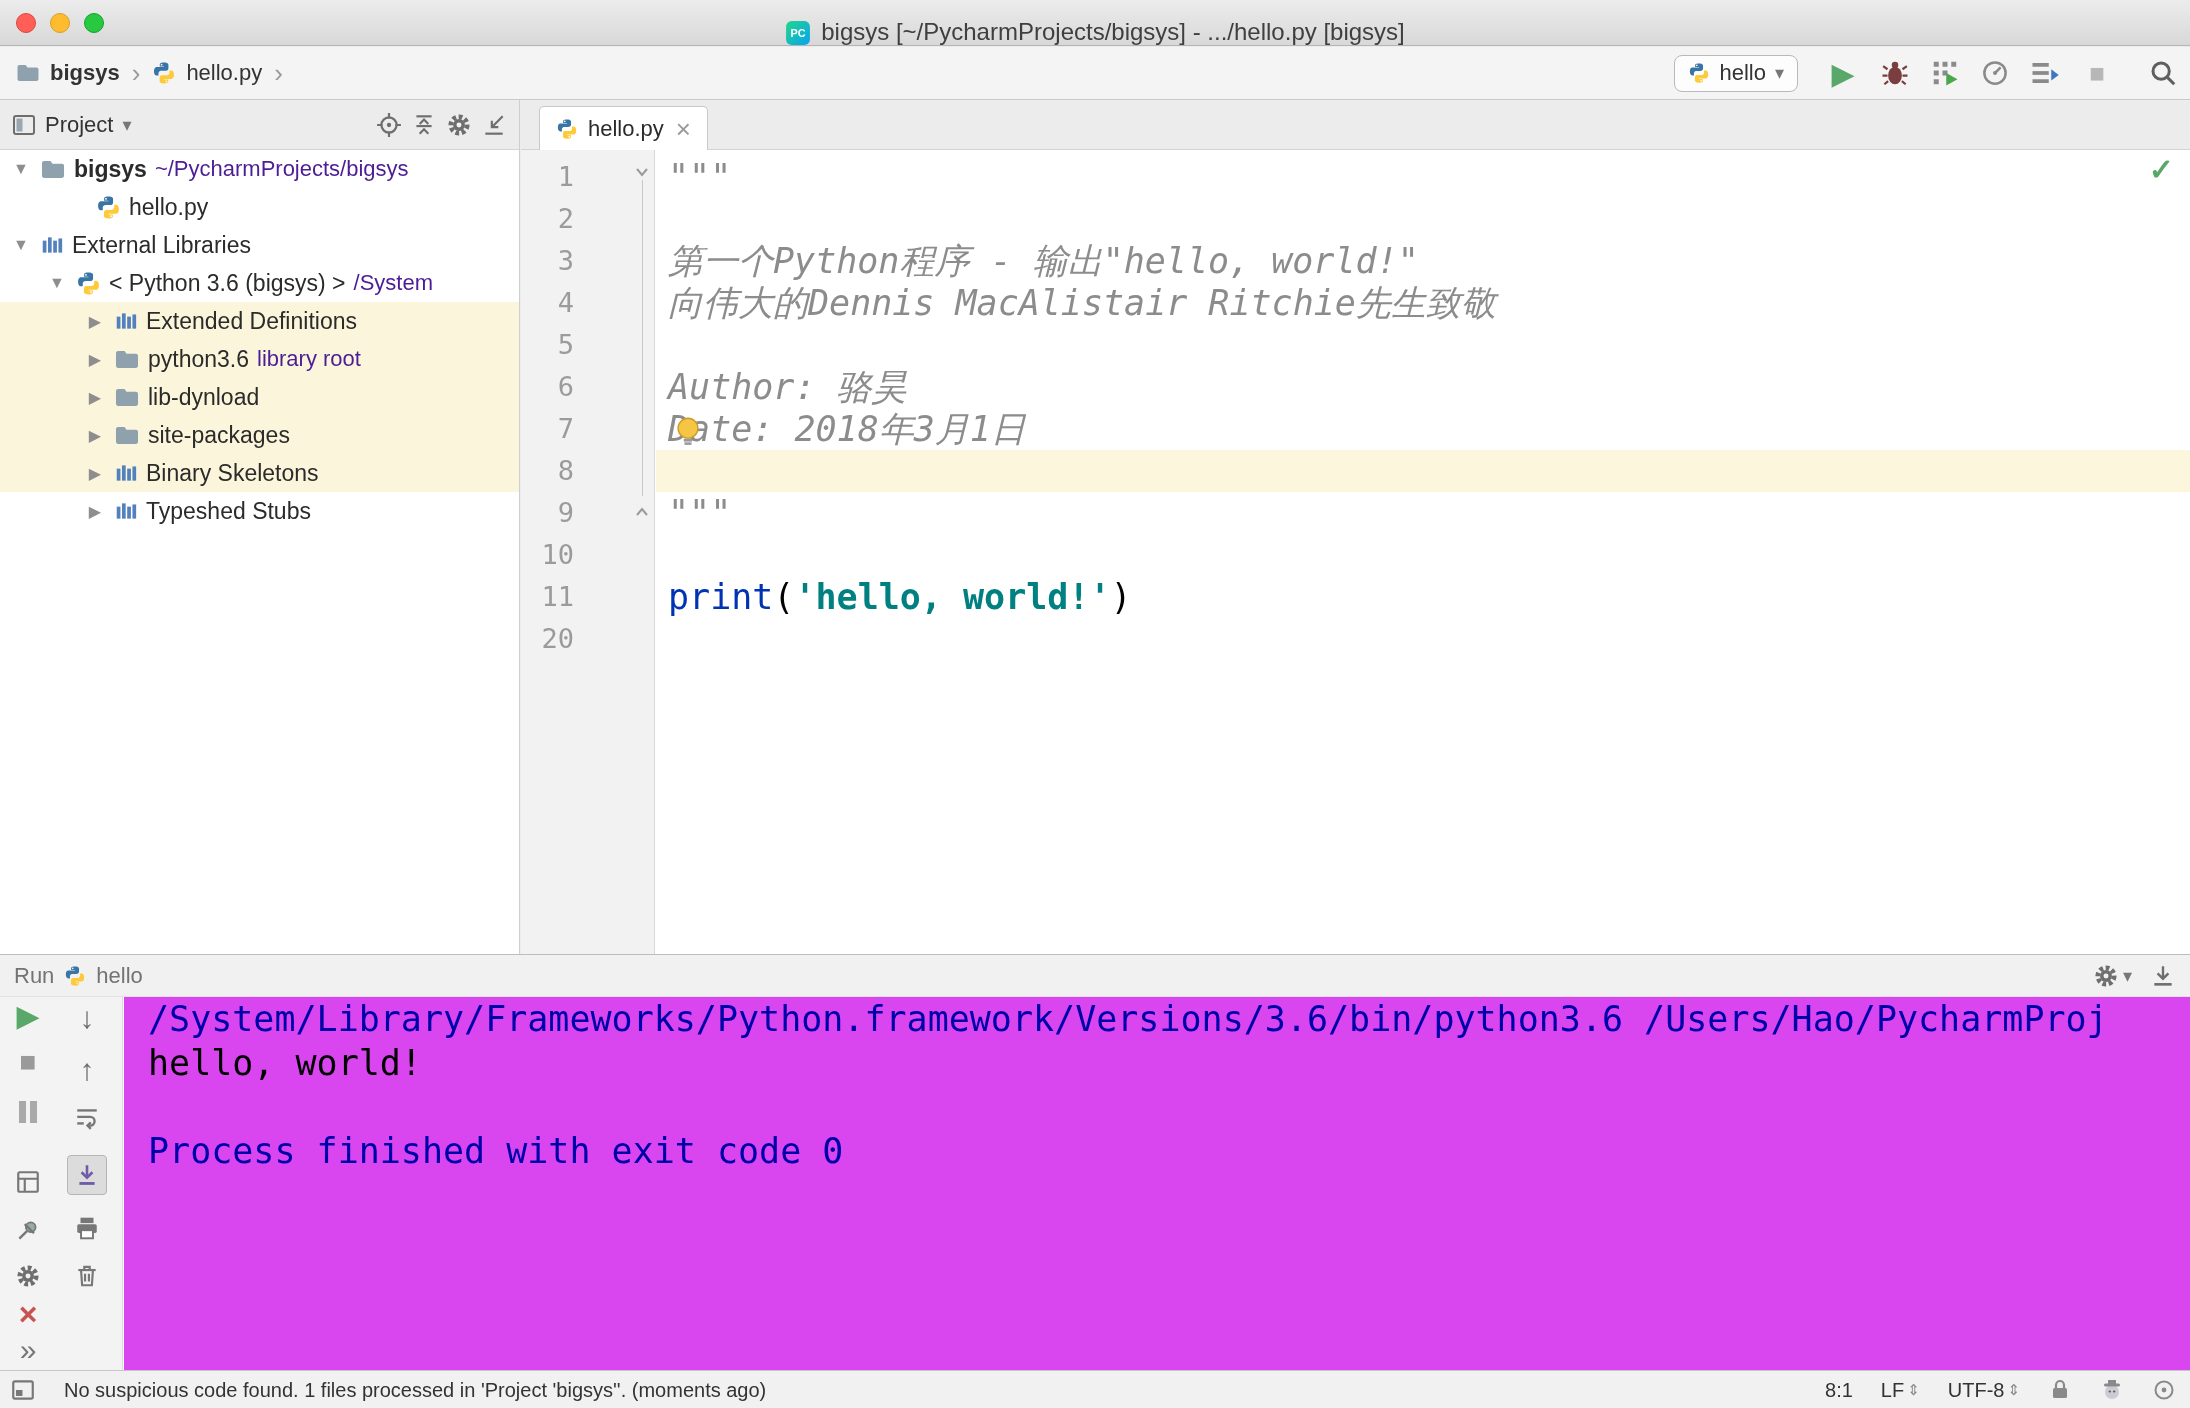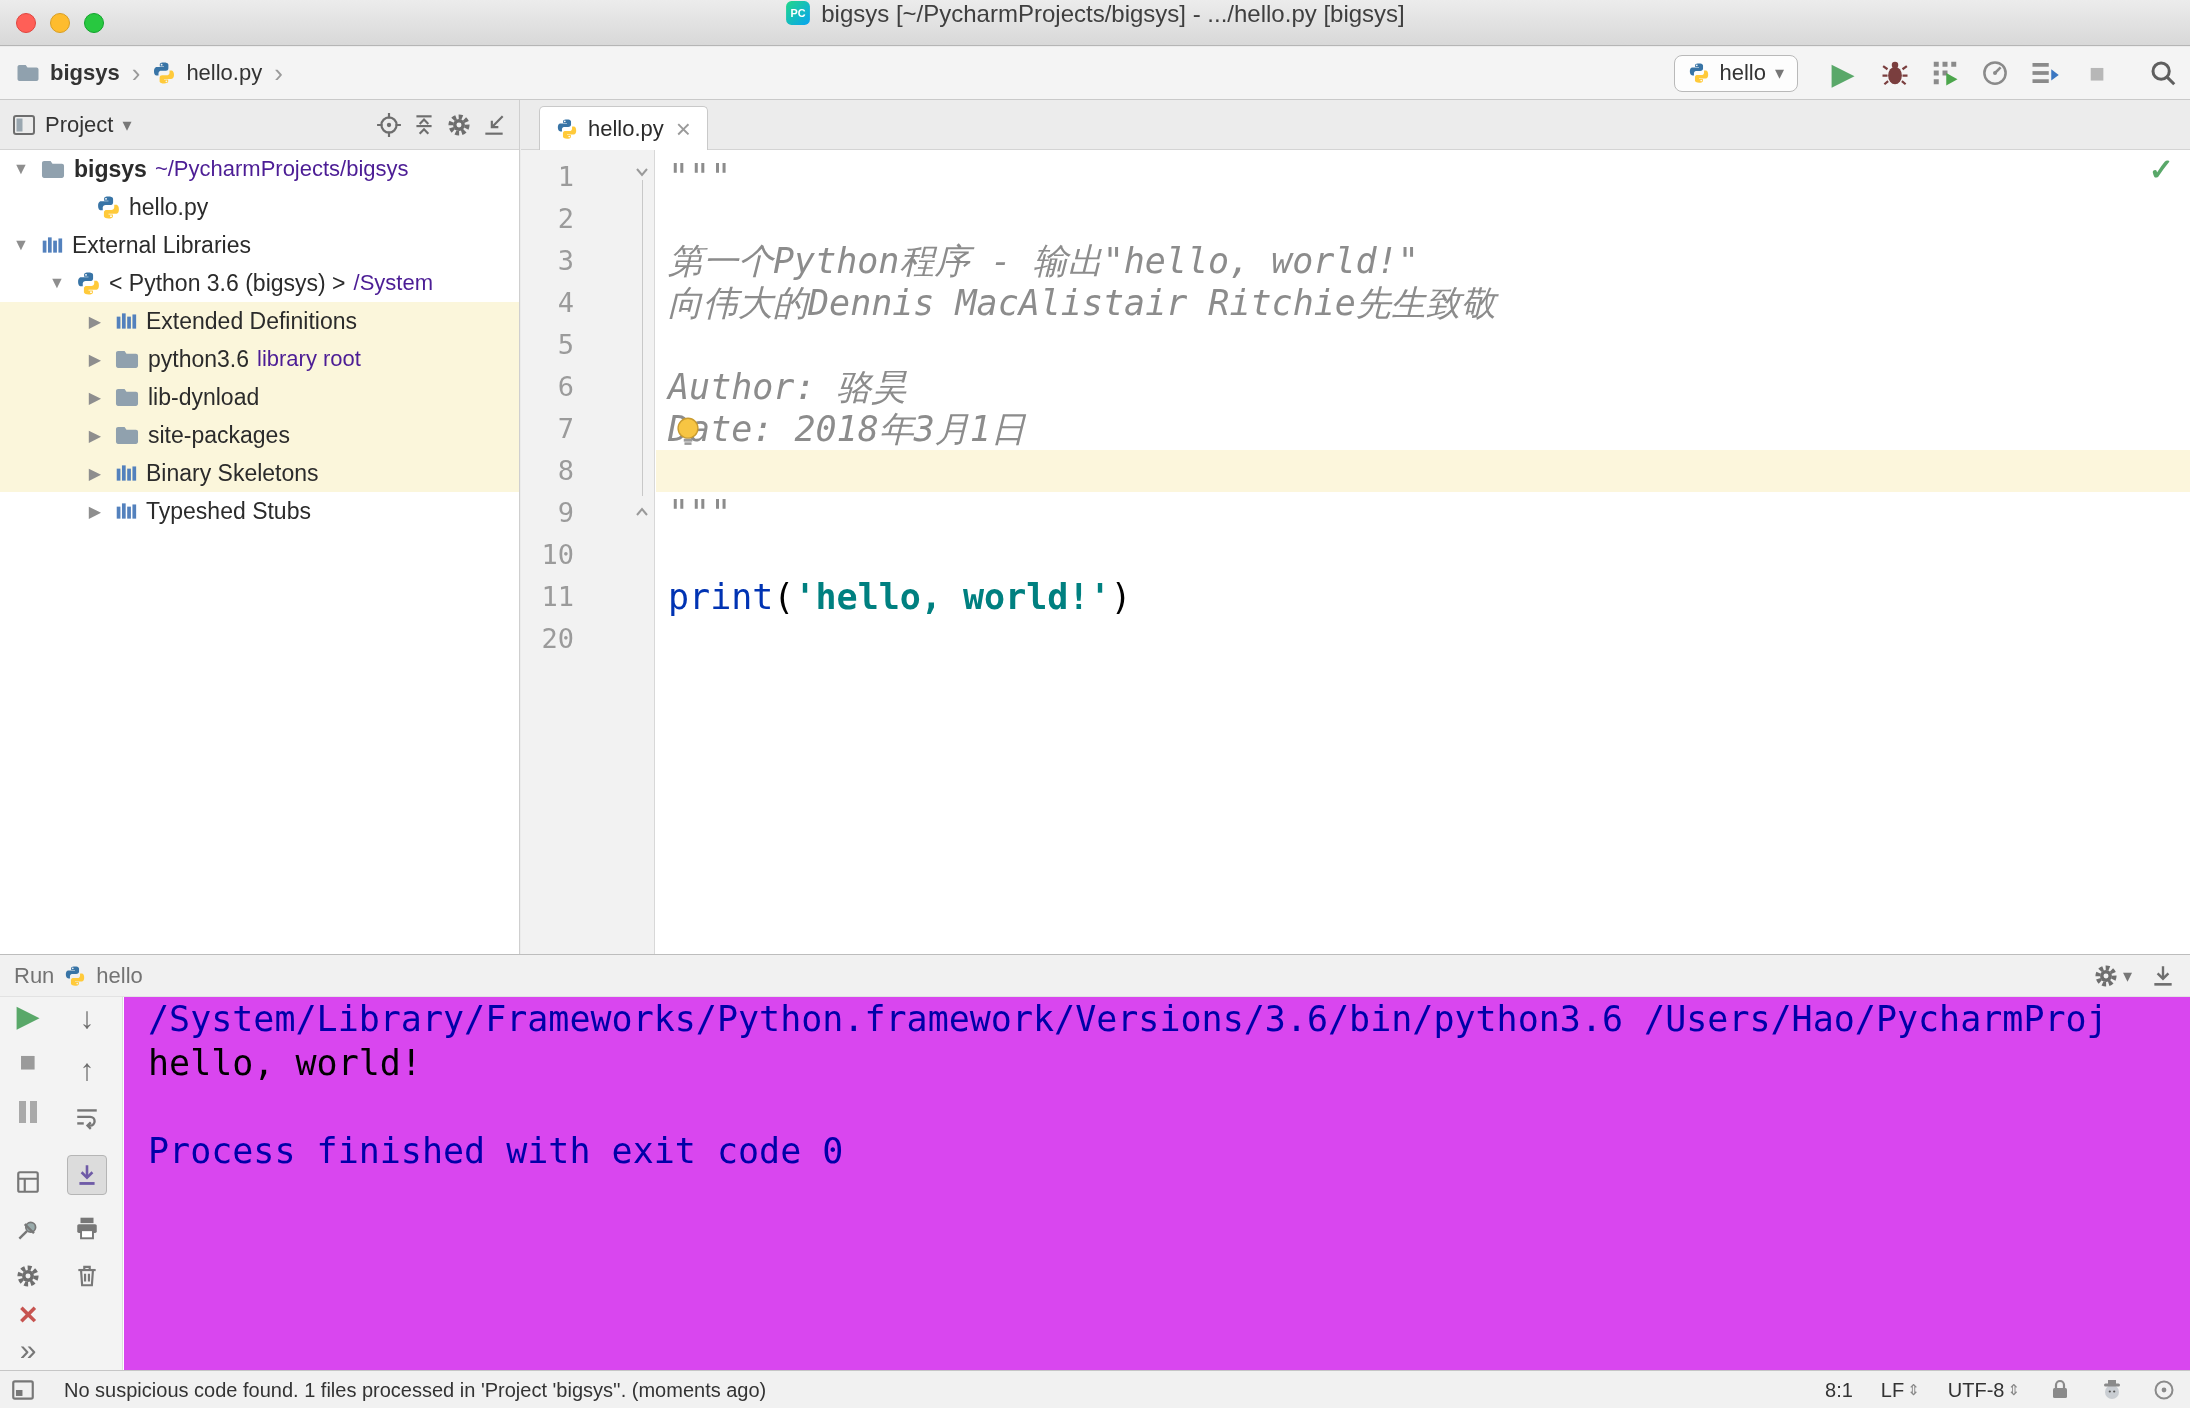--- a/index.html
+++ b/index.html
@@ -10,21 +10,21 @@
   .bold{font-weight:bold}
 
   
   #titlebar{position:absolute;left:0;top:0;width:2190px;height:46px;
     background:linear-gradient(#ececec,#d8d8d8);border-bottom:1px solid #b5b5b5}
   .tl-dot{position:absolute;top:13px;width:20px;height:20px;border-radius:50%}
   #dot-close{left:16px;background:#ff5f57;border:1px solid #e0443e}
   #dot-min{left:50px;background:#febc2e;border:1px solid #d89e24}
   #dot-zoom{left:84px;background:#28c840;border:1px solid #12a32c}
   #title-center{position:absolute;left:0;right:0;top:0;height:46px;display:flex;
-    align-items:flex-start;justify-content:center;gap:10px;font-size:24px;color:#3f3f3f}
+    align-items:flex-end;justify-content:center;gap:10px;font-size:24px;color:#3f3f3f}
 
   
   #navbar{position:absolute;left:0;top:47px;width:2190px;height:53px;background:#f4f4f4;
     border-bottom:1px solid #c9c9c9}
   .crumbs{position:absolute;left:16px;top:0;height:52px;display:flex;align-items:center;
     gap:10px;font-size:22px;color:#333}
   .crumb-sep{color:#9a9a9a;font-size:26px;margin:0 2px}
   .toolbar-right{position:absolute;right:12px;top:0;height:52px;display:flex;
     align-items:center;gap:20px}
   .combo{display:flex;align-items:center;gap:9px;background:#fdfdfd;border:1px solid #b9b9b9;

